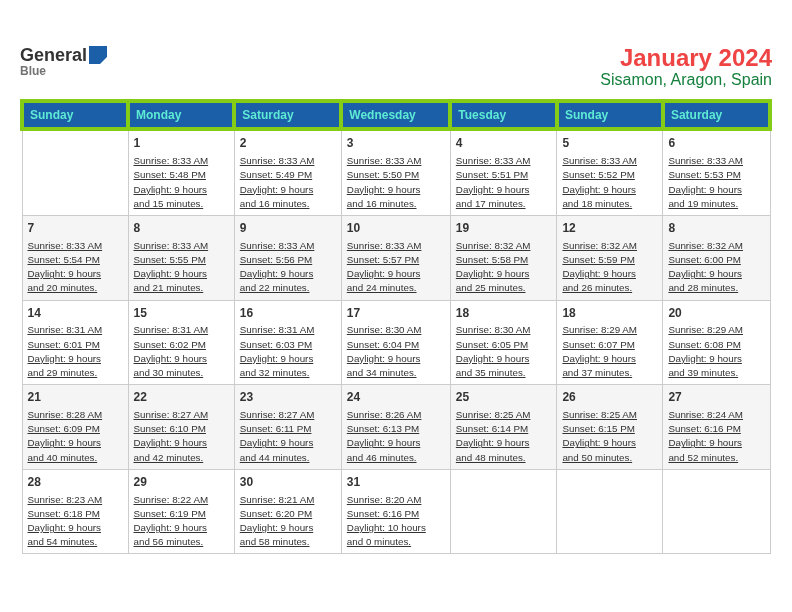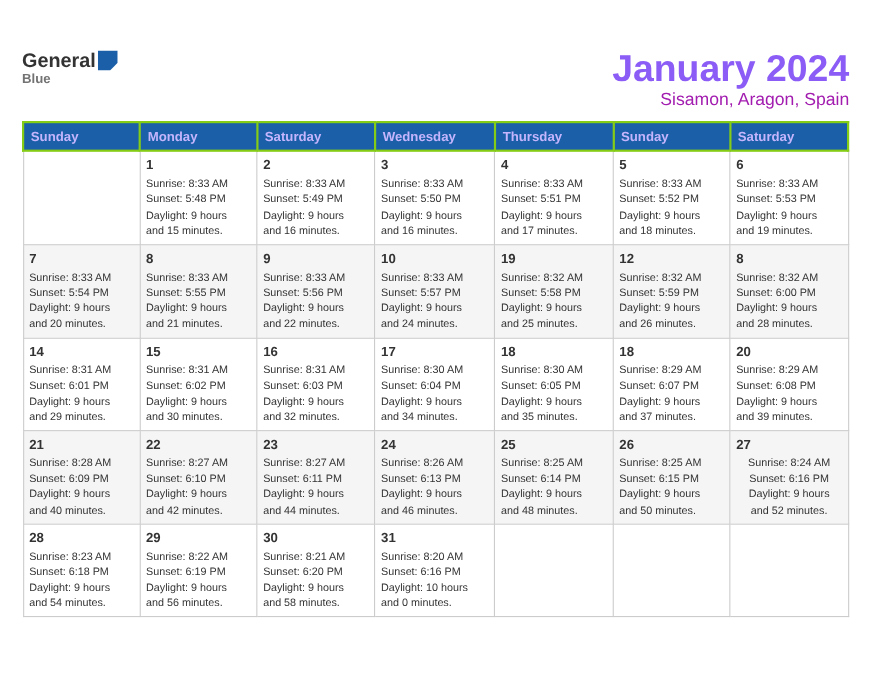--- a/index.html
+++ b/index.html
@@ -28,42 +28,42 @@
       align-items: flex-start;
     }
     .logo-first-line {
       display: flex;
       align-items: center;
     }
     .title-block {
       text-align: right;
     }
     .month-title {
-      font-size: 34px;
+      font-size: 24px;
       font-weight: bold;
-      color: #8b5cf6;
+      color: #ef4444;
       line-height: 1.1;
     }
     .location-title {
       font-size: 16px;
-      color: #a21caf;
+      color: #15803d;
     }
     .calendar {
       width: 100%;
       border-collapse: collapse;
       font-size: 10.5px;
     }
     .calendar thead tr th {
       background: #1a5fa8;
-      color: #c4b5fd;
+      color: #5eead4;
       font-weight: bold;
       font-size: 12px;
       padding: 5px 6px;
       text-align: left;
-      border: 2px solid #84cc16;
+      border: 4px solid #84cc16;
     }
     .calendar tbody tr td {
       border: 1px solid #ccc;
       vertical-align: top;
       padding: 4px 5px;
       width: 113px;
       min-height: 70px;
       line-height: 1.4;
       color: #333;
     }
@@ -76,20 +76,21 @@
     .day-num {
       font-weight: bold;
       font-size: 12px;
       display: block;
       margin-bottom: 2px;
     }
     .cell-content {
       font-size: 9.8px;
       line-height: 1.45;
       color: #333;
+      text-decoration: underline;
     }
   </style>
 </head>
 <body>
 
 <div class="page">
   <div class="header">
     <div class="logo">
       <div class="logo-first-line">
         <span style="font-size:18px;font-weight:bold;color:#333;">General</span>
@@ -105,21 +106,21 @@
     </div>
   </div>
 
   <table class="calendar">
     <thead>
       <tr>
       <th>Sunday</th>
           <th>Monday</th>
           <th>Saturday</th>
           <th>Wednesday</th>
-          <th>Thursday</th>
+          <th>Tuesday</th>
           <th>Sunday</th>
           <th>Saturday</th>
         </tr>
     </thead>
     <tbody id="calendar-body">
     <tr>
           <td></td>
           <td>
             <span class="day-num">1</span>
             <div class="cell-content" style="white-space: pre-line;">Sunrise: 8:33 AM
@@ -303,21 +304,21 @@
           </td>
           <td>
             <span class="day-num">26</span>
             <div class="cell-content" style="white-space: pre-line;">Sunrise: 8:25 AM
 Sunset: 6:15 PM
 Daylight: 9 hours
 and 50 minutes.</div>
           </td>
           <td>
             <span class="day-num">27</span>
-            <div class="cell-content" style="white-space: pre-line; text-align: center;">Sunrise: 8:24 AM
+            <div class="cell-content" style="white-space: pre-line;">Sunrise: 8:24 AM
 Sunset: 6:16 PM
 Daylight: 9 hours
 and 52 minutes.</div>
           </td>
         </tr>
         <tr>
           <td>
             <span class="day-num">28</span>
             <div class="cell-content" style="white-space: pre-line;">Sunrise: 8:23 AM
 Sunset: 6:18 PM

